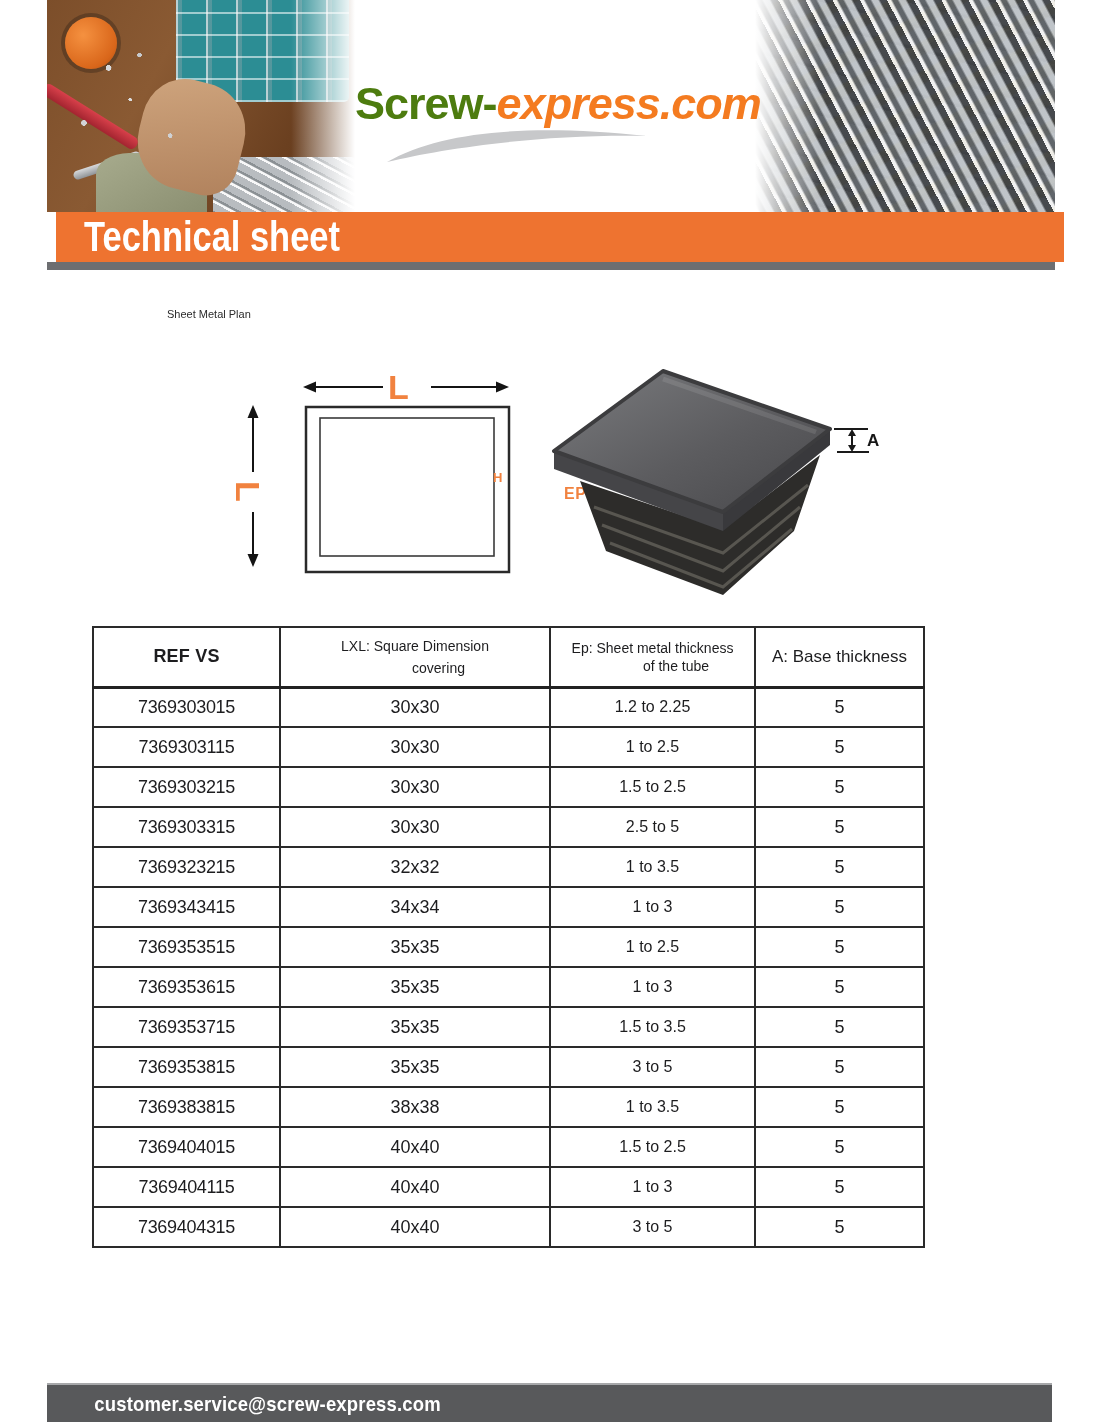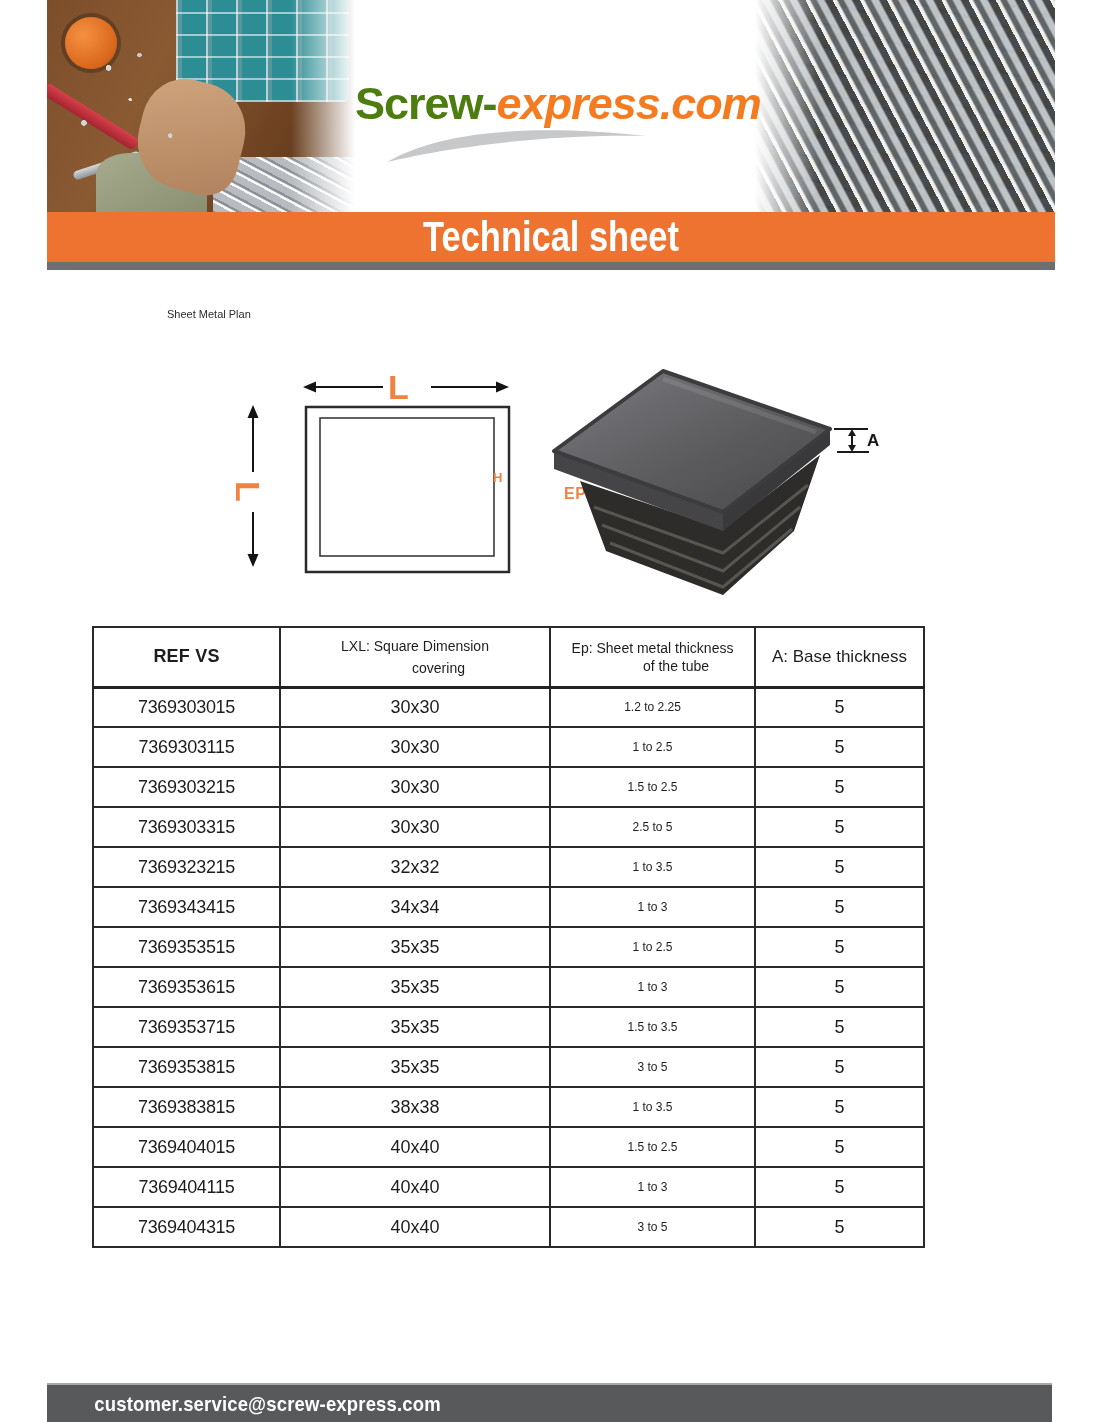--- a/index.html
+++ b/index.html
@@ -52,22 +52,22 @@
     background:linear-gradient(to right, rgba(255,255,255,0), #fff); }
   .fade-left{ position:absolute; top:0; left:0; bottom:0; width:64px;
     background:linear-gradient(to left, rgba(255,255,255,0), #fff); }
   
   .logo{ position:absolute; left:355px; top:78px; width:400px; text-align:center;
     white-space:nowrap; font-weight:700; font-size:45px; letter-spacing:-1px; }
   .logo .gray{ color:#4d7c0f; }
   .logo .orange{ color:#F47B20; font-style:italic; }
   .swoosh{ position:absolute; left:383px; top:124px; width:270px; height:42px; }
   
-  .banner{ position:absolute; left:47px; top:212px; width:1008px; height:50px;
-    background:#EE7330; color:#fff; display:flex; align-items:center; justify-content:center; }
+  .banner{ position:absolute; left:56px; top:212px; width:1008px; height:50px;
+    background:#EE7330; color:#fff; display:flex; align-items:center; }
   .banner span{ display:inline-block; font-size:42px; font-weight:800;
     transform:scaleX(.82); letter-spacing:0; }
   .graybar{ position:absolute; left:47px; top:262px; width:1008px; height:8px; background:#6D6E71; }
   
   .plan-label{ position:absolute; left:167px; top:308px; font-size:11px; color:#2b2b2b; }
   .plan-svg{ position:absolute; left:235px; top:365px; width:330px; height:215px; }
   .cap-svg{ position:absolute; left:540px; top:355px; width:345px; height:240px; }
   .dim{ position:absolute; color:#F1823F; font-weight:700; }
   .dim-l-top{ left:388px; top:368px; font-size:34px; }
   .dim-l-side{ left:237px; top:472px; font-size:34px; display:inline-block; transform:rotate(90deg); }
@@ -82,21 +82,21 @@
   .spec-table td{ height:40px; }
   .col1{ width:187px; } .col2{ width:270px; } .col3{ width:205px; } .col4{ width:169px; }
   .th-ref{ font-size:18px; font-weight:700; letter-spacing:.2px; }
   .th-two{ font-size:14px; font-weight:400; line-height:1.15; }
   .th-two .l2{ display:block; margin-top:6px;margin-left:47px; }
   .th-ep{ font-size:14px; }
   .th-ep .l2{ margin-top:2px; }
   .th-a{ font-size:17px; font-weight:400; }
   td.c1{ font-size:18px; letter-spacing:-.3px; }
   td.c2{ font-size:18px; }
-  td.c3{ font-size:12px; }
+  td.c3{ font-size:16px; }
   td.c4{ font-size:18px; }
   
   .footer{ position:absolute; left:47px; top:1383px; width:1005px; height:39px;
     background:#58595B; border-top:2px solid #a7a8aa;
     display:flex; align-items:center; padding-right:60px; }
   .footer span{ display:inline-block; color:#fff; font-size:21px; font-weight:800;
     transform:scaleX(.88); transform-origin:right center; letter-spacing:.2px; }
 </style>
 </head>
 <body>

